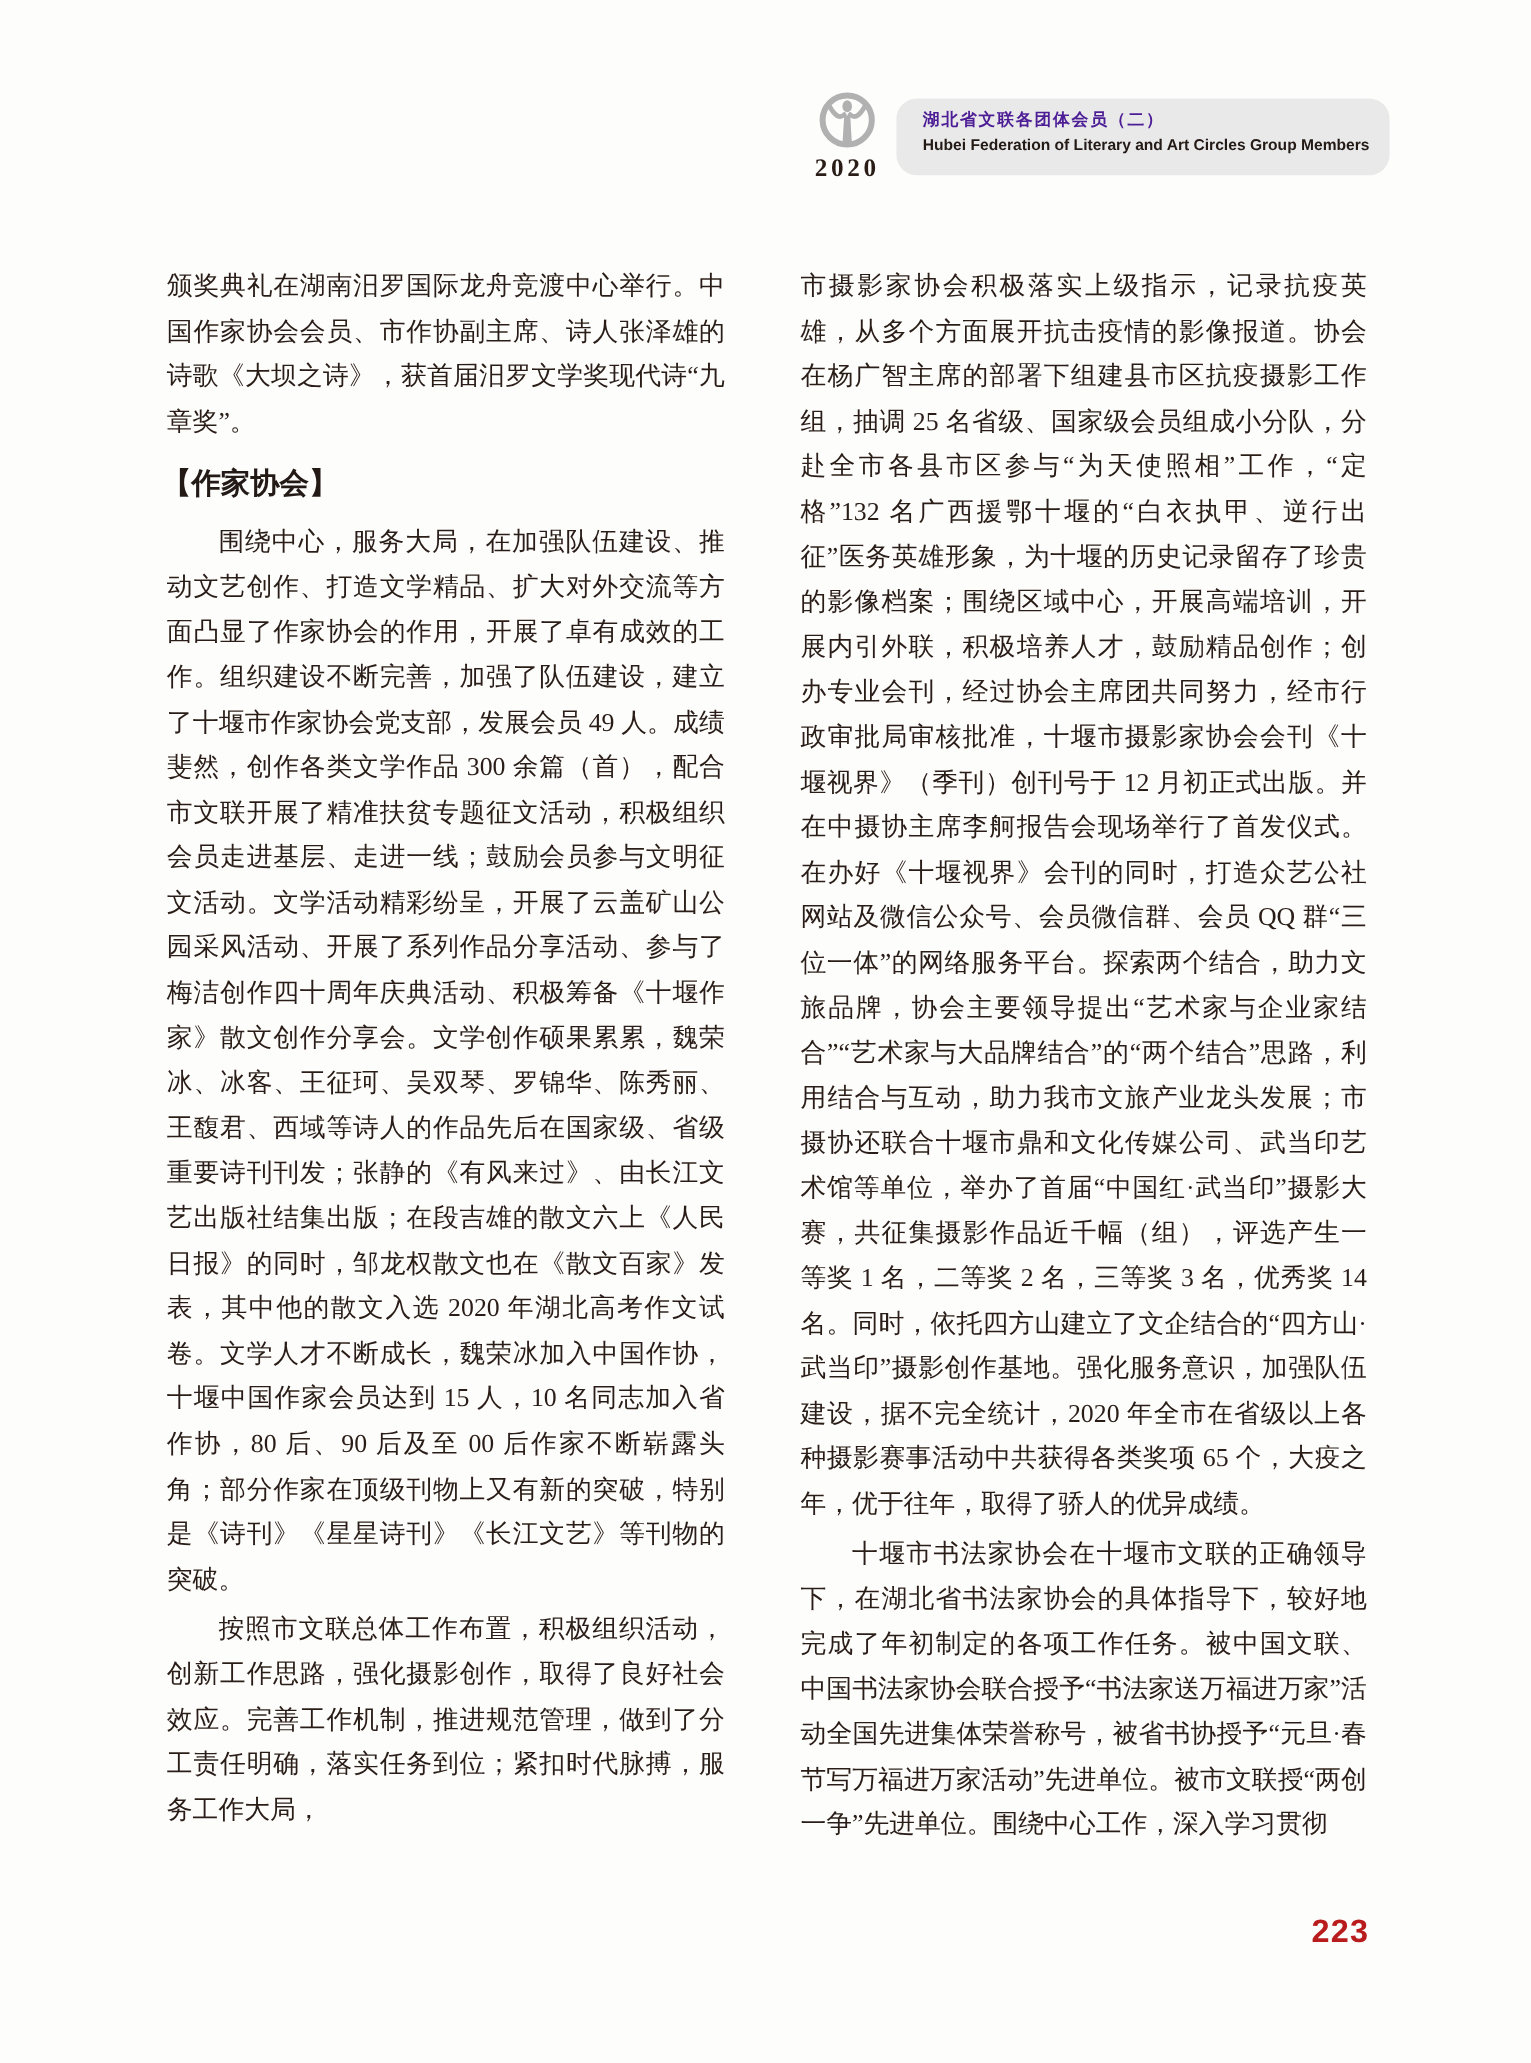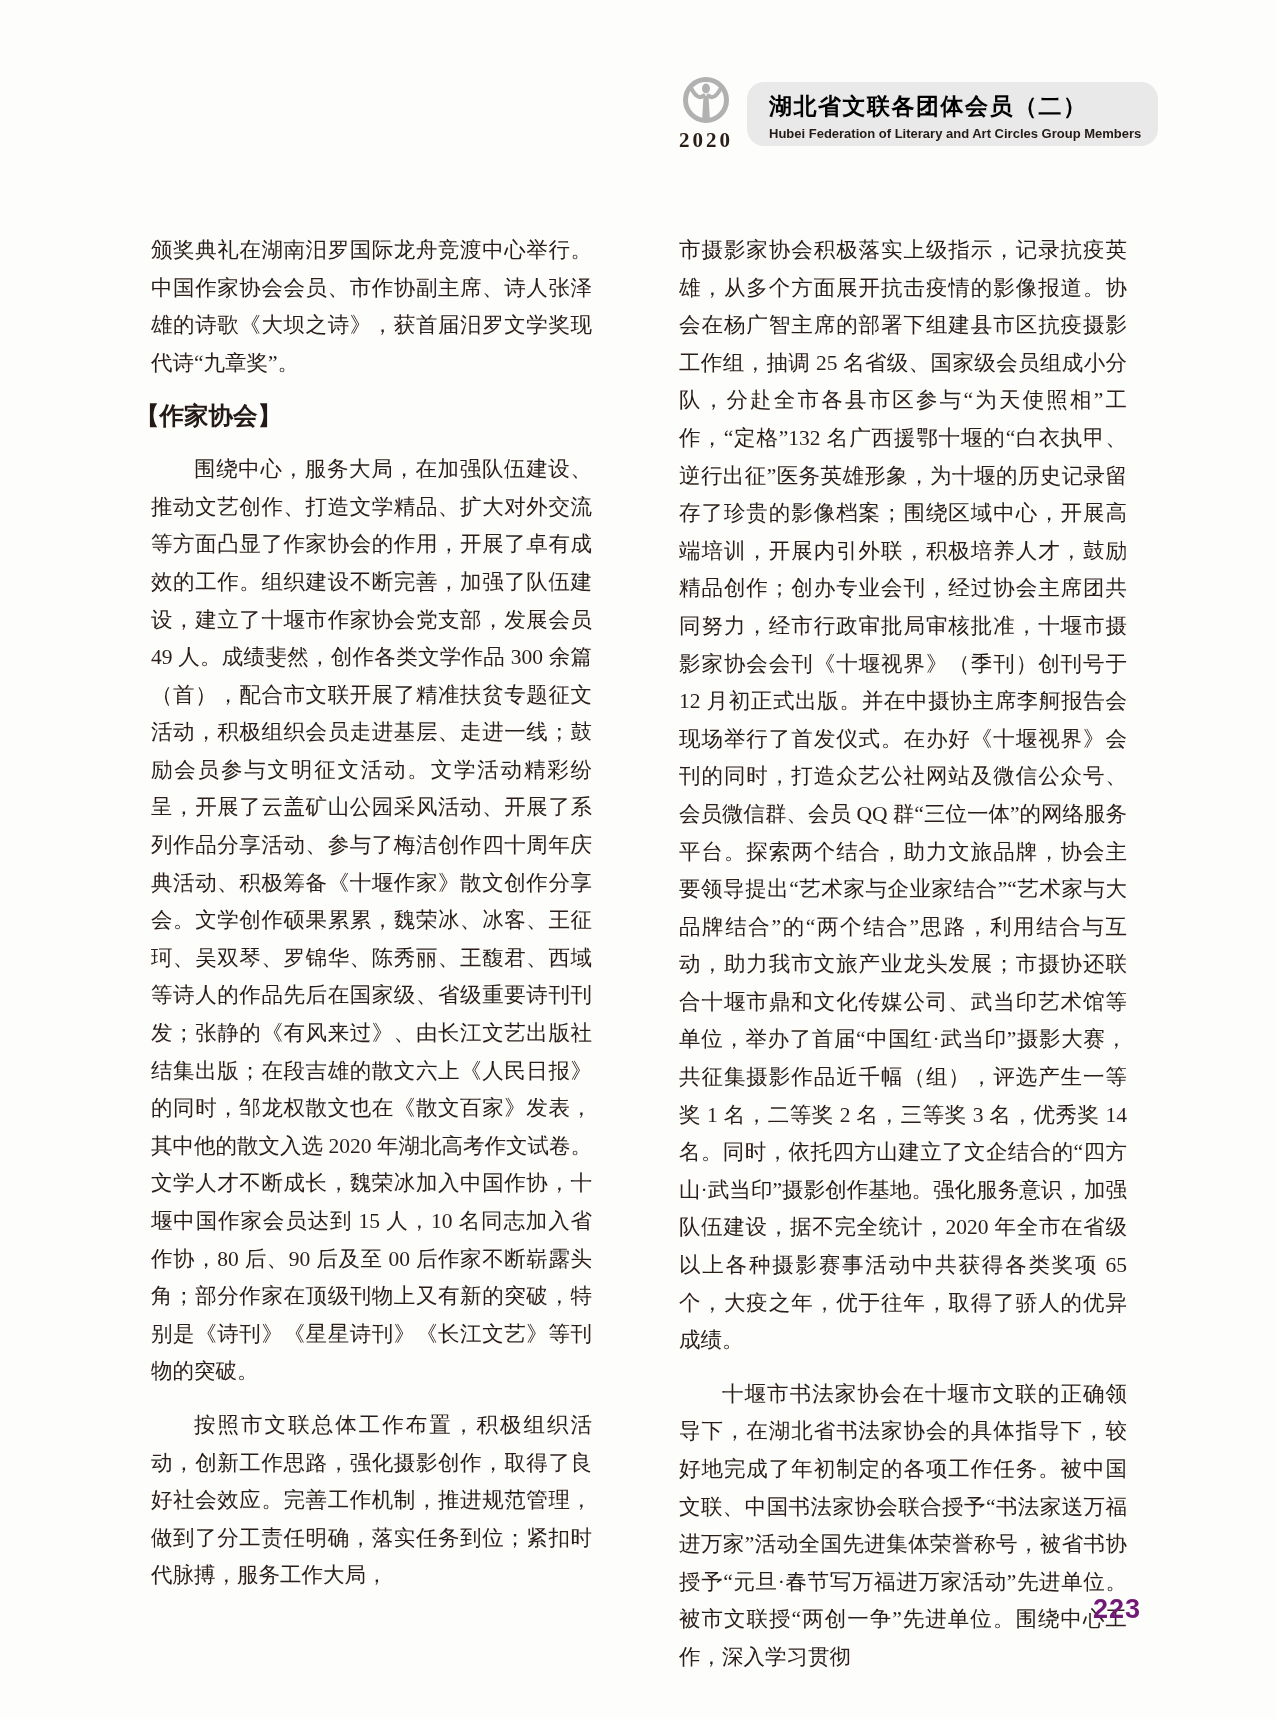--- a/index.html
+++ b/index.html
@@ -17,57 +17,57 @@
     margin-top:4px; font-weight:bold; font-size:21px; letter-spacing:3px;
     color:#2a1d17; font-family:"Liberation Serif","DejaVu Serif",serif;
   }
   .header-bar {
     position:absolute; left:747px; top:82px; width:411px; height:64px;
     background:#e9e9ea; border-radius:17px;
     box-sizing:border-box; padding:9px 0 0 22px;
   }
   .header-title-zh {
     font-family:"Liberation Sans","DejaVu Sans",sans-serif;
-    font-weight:bold; font-size:23px; letter-spacing:1.5px; color:#000000;
+    font-weight:bold; font-size:14px; letter-spacing:1.5px; color:#4c1d95;
   }
   .header-title-en {
     font-family:Liberation Sans, sans-serif;
     font-weight:bold; font-size:13px; margin-top:4px; color:#231a15;
   }
 
   
   .column {
     position:absolute; top:216px;
     font-size:21.5px; line-height:37.6px;
     text-align:justify;
   }
   .column-left  { left:135px; width:473px; }
   .column-right { left:663px; width:480px; }
 
-  p.body-text { margin:16px; padding:0; }
+  p.body-text { margin:4px; padding:0; }
   p.indent { text-indent:2em; }
   p.continuation { text-indent:0; }
 
   .chapter-title {
     font-family:"Liberation Sans","DejaVu Sans",sans-serif;
     font-size:41px; font-weight:bold; text-align:center;
     letter-spacing:2px; margin:52px 0 40px; line-height:1.2; color:#231a15;
   }
   .section-title {
     font-family:"Liberation Sans","DejaVu Sans",sans-serif;
     font-size:24.5px; font-weight:bold; text-align:left;
     margin:36px 0 10px; line-height:1.5; color:#231a15;
   }
   .section-title.first { margin-top:16px; }
 
   
   .page-number {
     position:absolute; left:1093px; top:1594px;
     font-family:"Liberation Sans","DejaVu Sans",sans-serif;
-    font-weight:bold; font-size:27px; letter-spacing:1px; color:#701a75;
+    font-weight:bold; font-size:27px; letter-spacing:1px; color:#b91c1c;
   }
 </style>
 </head>
 <body>
 
 <div class="page">
 
   <div class="logo-block">
     <span class="logo-icon">
       <svg width="48" height="48" viewBox="0 0 48 48" xmlns="http://www.w3.org/2000/svg">

